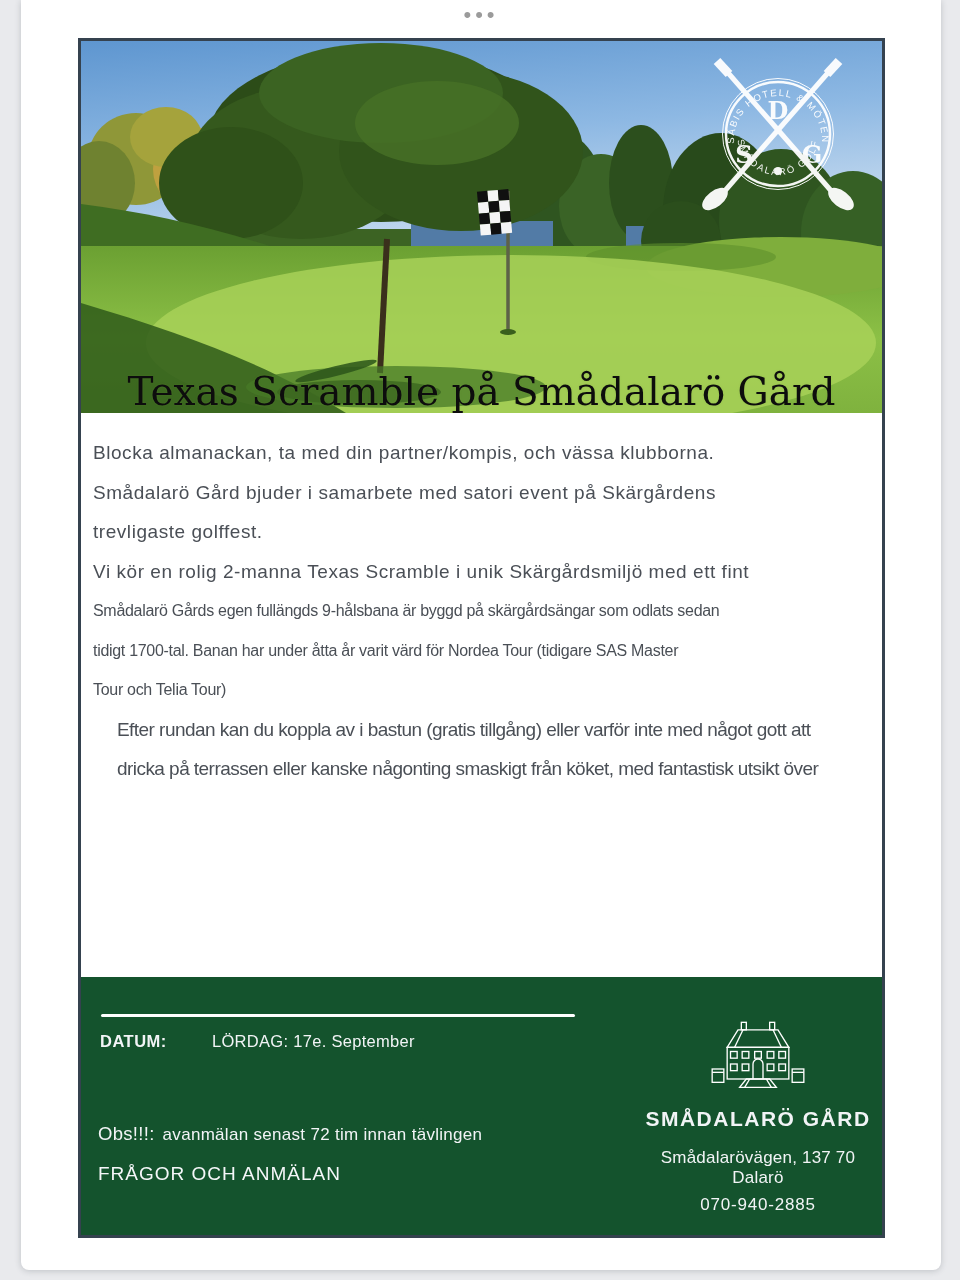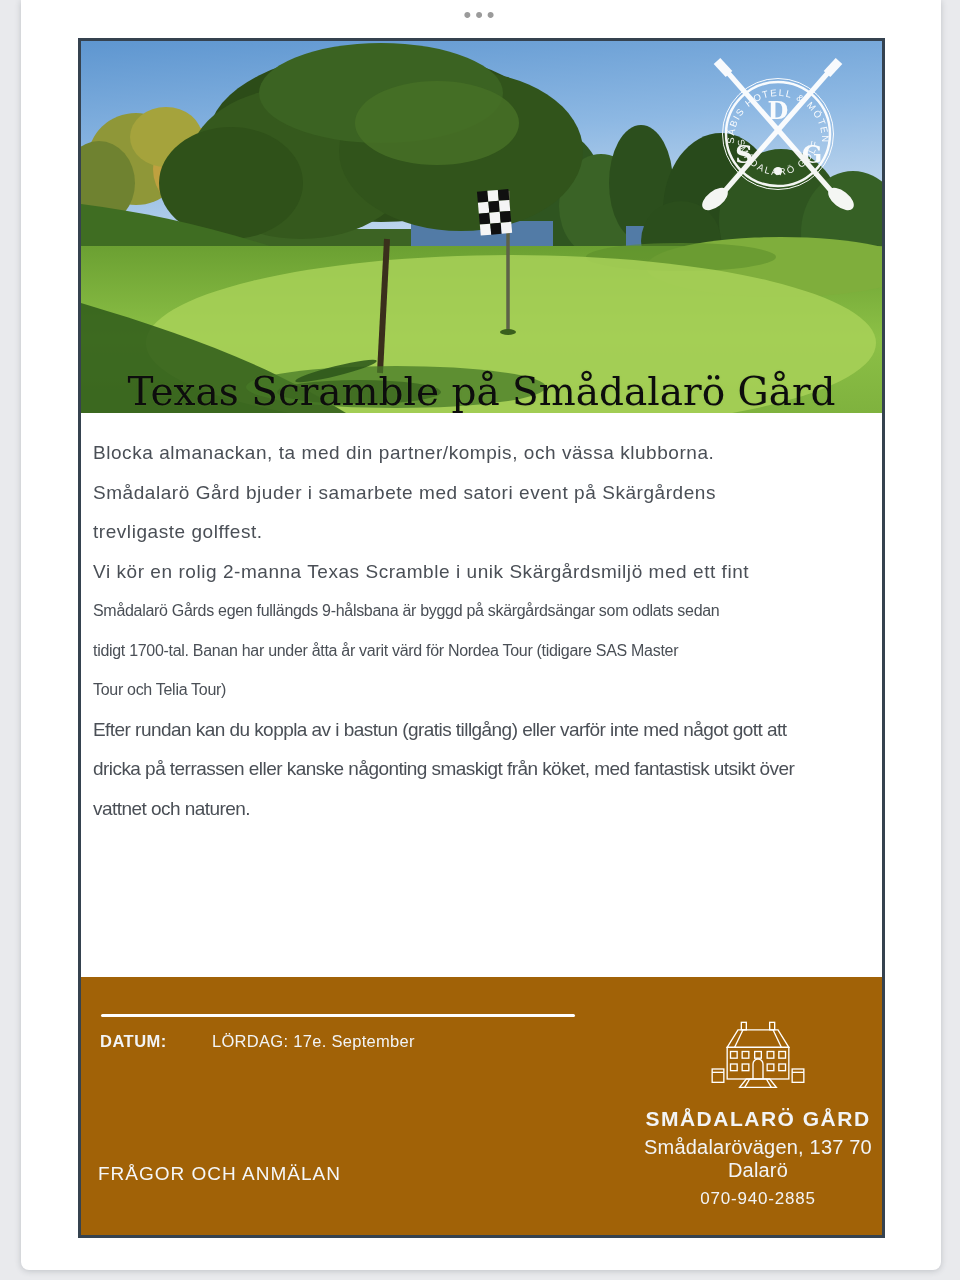--- a/index.html
+++ b/index.html
@@ -21,45 +21,45 @@
   .photo svg { display:block; }
 
   .flyer-title { position:absolute; left:0; width:801px; top:328px; text-align:center;
     font-family:"DejaVu Serif", serif; font-size:39px; color:#0d0d0d; letter-spacing:0px;
     text-shadow:0 0 2px rgba(120,160,60,.25); }
 
   .body-copy { position:absolute; left:12px; top:392px; width:782px; }
   .body-copy .ln { line-height:39.5px; white-space:nowrap; color:#4a4f56; }
   .ln.sA { font-size:19px; letter-spacing:0.55px; }
   .ln.sB { font-size:16px; letter-spacing:-0.3px; }
-  .ln.sC { font-size:19px; letter-spacing:-0.55px; }
+  .ln.sC { font-size:19px; letter-spacing:-0.55px;margin-left:24px; }
 
   
   .footer { position:absolute; left:0; top:936px; width:801px; height:258px;
-    background:#a16207; color:#f2f4f6; }
+    background:#14532d; color:#f2f4f6; }
   .footer .divider { position:absolute; left:20px; top:37px; width:474px; height:3px;
     background:#ffffff; border-radius:2px; }
   .meta-rows { position:absolute; left:19px; top:53px; width:520px; }
   .meta-row { display:flex; line-height:22px; font-size:16.5px; }
   .meta-row .lbl { width:112px; font-weight:bold; letter-spacing:.5px; }
   .meta-row .val { flex:1; letter-spacing:.3px; }
 
   .obs-line { position:absolute; left:17px; top:146px; font-size:17px; }
   .obs-line .obs-label { font-size:18.5px; letter-spacing:.3px; }
   .obs-line .obs-text { font-size:17px; margin-left:8px; letter-spacing:.3px; }
 
   .contact-heading { position:absolute; left:17px; top:186px; font-size:19px;
     letter-spacing:1px; color:#f5f7f9; }
   .contact-line { position:absolute; left:23px; top:212px; font-size:16.5px;
     letter-spacing:.3px; }
 
   .org-block { position:absolute; left:553px; top:42px; width:248px; text-align:center; }
   .org-house { display:block; margin:0 auto 8px auto; }
   .org-name { font-size:21px; font-weight:bold; letter-spacing:1.5px; margin-top:2px; }
-  .org-address { font-size:20px; margin-top:5px; letter-spacing:.2px; }
+  .org-address { font-size:17px; margin-top:17px; letter-spacing:.2px; }
   .org-phone { font-size:17px; margin-top:7px; letter-spacing:.8px; }
 </style>
 </head>
 <body>
 
 <div class="page-card">
 
   <div class="menu-dots">•••</div>
 
   <div class="flyer">
@@ -177,33 +177,35 @@
     <div class="body-copy">
       <div class="ln sA">Blocka almanackan, ta med din partner/kompis, och vässa klubborna.</div>
       <div class="ln sA">Smådalarö Gård bjuder i samarbete med satori event på Skärgårdens</div>
       <div class="ln sA">trevligaste golffest.</div>
       <div class="ln sA">Vi kör en rolig 2-manna Texas Scramble i unik Skärgårdsmiljö med ett fint</div>
       <div class="ln sB">Smådalarö Gårds egen fullängds 9-hålsbana är byggd på skärgårdsängar som odlats sedan</div>
       <div class="ln sB">tidigt 1700-tal. Banan har under åtta år varit värd för Nordea Tour (tidigare SAS Master</div>
       <div class="ln sB">Tour och Telia Tour)</div>
       <div class="ln sC">Efter rundan kan du koppla av i bastun (gratis tillgång) eller varför inte med något gott att</div>
       <div class="ln sC">dricka på terrassen eller kanske någonting smaskigt från köket, med fantastisk utsikt över</div>
-      <div class="ln sC">vattnet och naturen.</div>
     </div>
 
     <div class="footer">
       <div class="divider"></div>
 
       <div class="meta-rows">
         <div class="meta-row">
           <span class="lbl">DATUM:</span>
           <span class="val">LÖRDAG: 17e. September</span>
         </div>
       </div>
 
+      <div class="obs-line">
+        <span class="obs-label">Obs!!!:</span><span class="obs-text">avanmälan senast 72 tim innan tävlingen</span>
+      </div>
 
       <div class="contact-heading">FRÅGOR OCH ANMÄLAN</div>
 
       <div class="org-block">
         <svg class="org-house" width="100" height="80" viewBox="0 0 120 92" fill="none" stroke="#ffffff" stroke-width="1.6">
           <rect x="40" y="2" width="6" height="9"></rect>
           <rect x="74" y="2" width="6" height="9"></rect>
           <polygon points="36,11 84,11 97,32 23,32"></polygon>
           <line x1="42" y1="11" x2="32" y2="32"></line>
           <line x1="78" y1="11" x2="88" y2="32"></line>

